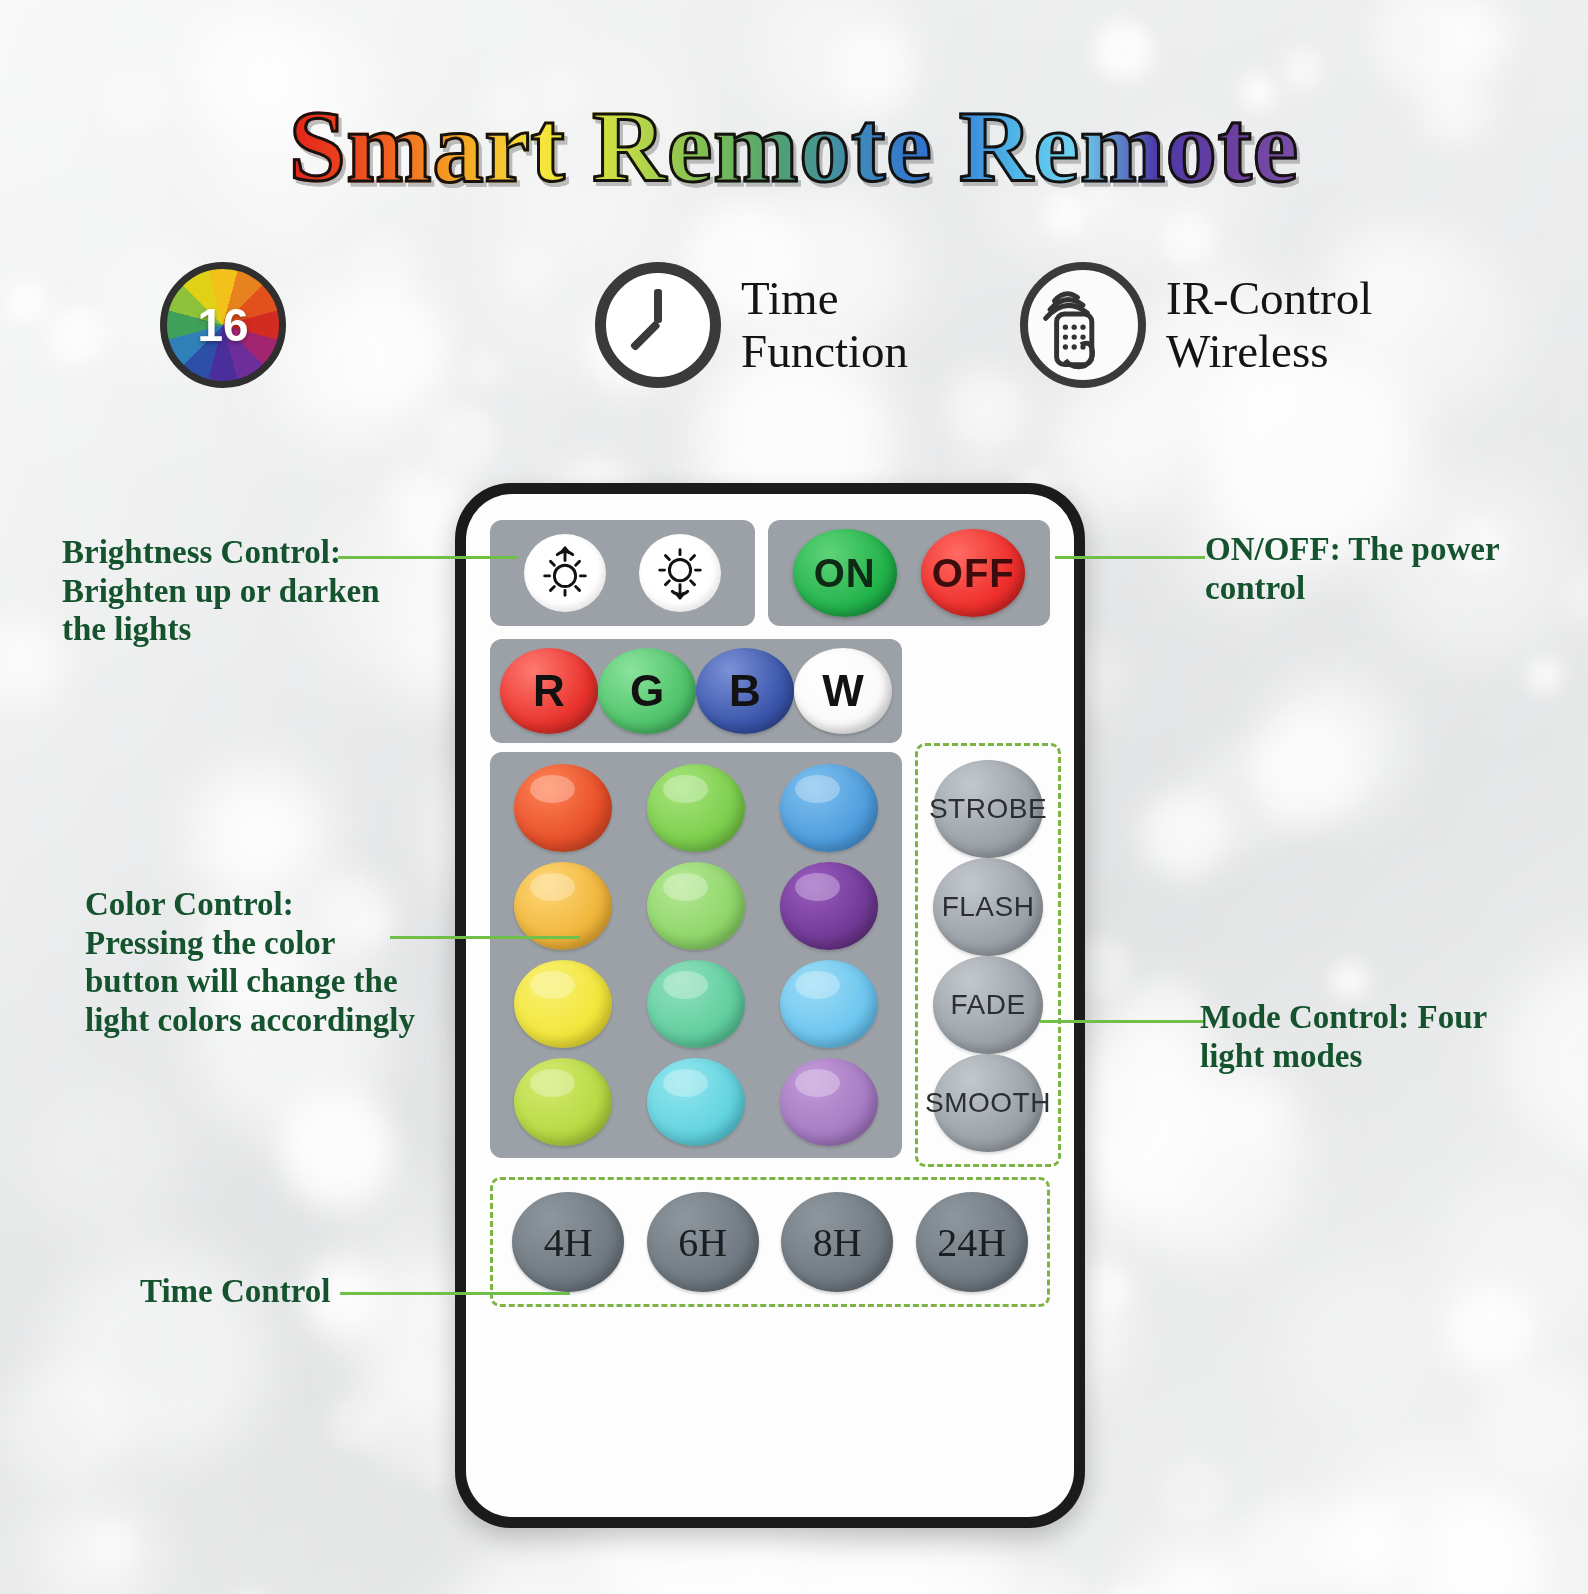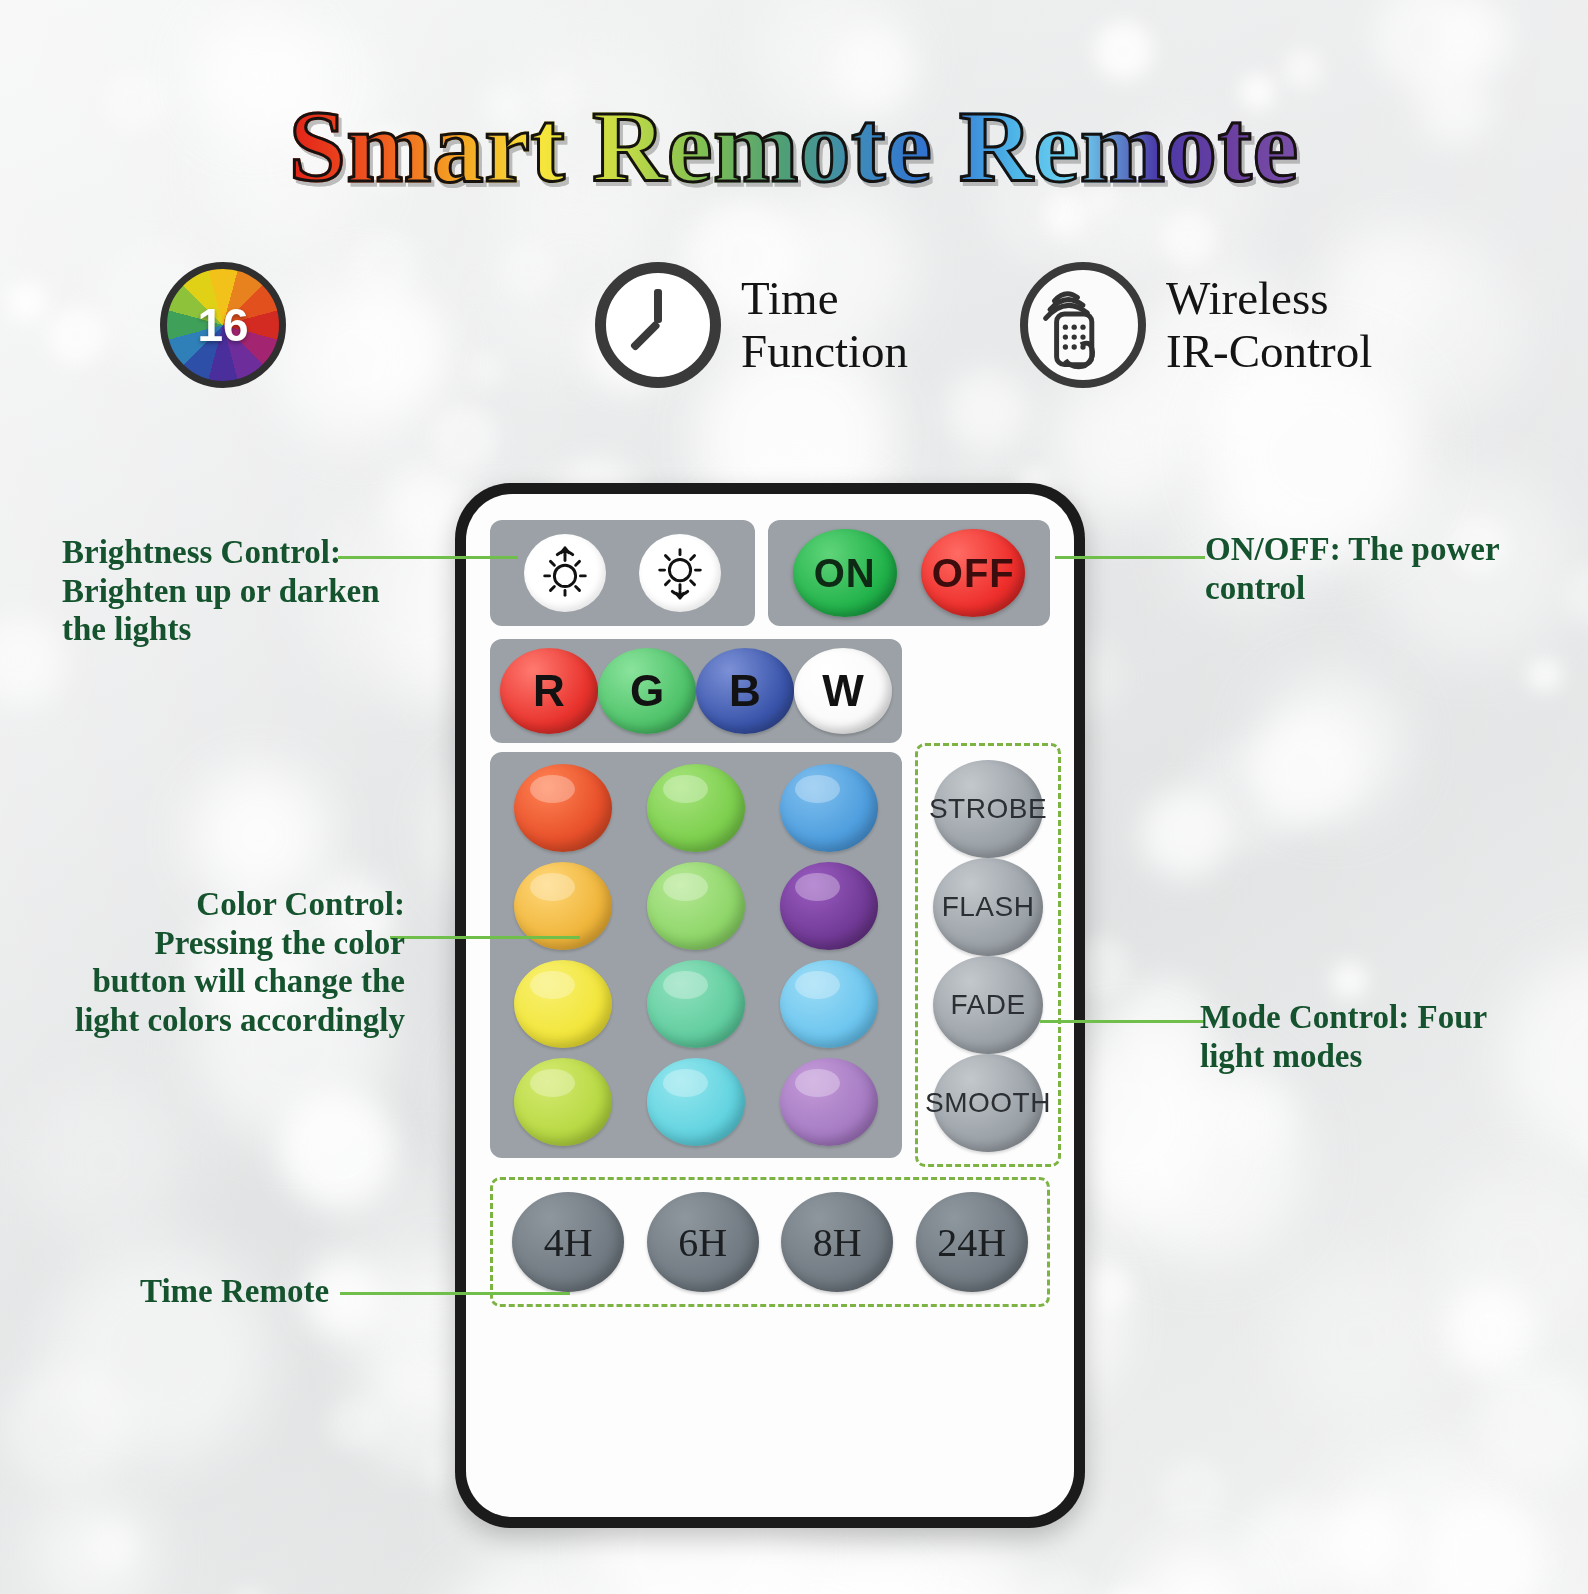--- a/index.html
+++ b/index.html
@@ -329,37 +329,37 @@
               <circle cx="50" cy="61" r="2.4"></circle>
             <circle cx="34" cy="70" r="2.4"></circle>
               <circle cx="42" cy="70" r="2.4"></circle>
               <circle cx="50" cy="70" r="2.4"></circle>
           </g>
           <path d="M48 68 q8 -4 10 3 q2 7 -2 12 q-3 5 -10 5 q-8 0 -12 -6" fill="none" stroke="#333" stroke-width="4.5" stroke-linejoin="round"></path>
         </svg>
       </div>
     </div>
     <div class="txt">
+      <div>IR-Control</div>
       <div>Wireless</div>
-      <div>IR-Control</div>
     </div>
   </div>
 </div>
 
 <div class="lead" style="left:338px;top:556px;width:180px;"></div>
 <div class="lead" style="left:1055px;top:556px;width:150px;"></div>
 <div class="lead" style="left:390px;top:936px;width:190px;"></div>
 <div class="lead" style="left:1040px;top:1020px;width:165px;"></div>
 <div class="lead" style="left:340px;top:1292px;width:230px;"></div>
 
 <div class="anno" style="left:62px;top:533px;width:350px;">Brightness Control: Brighten up or darken the lights</div>
 <div class="anno r" style="left:1205px;top:530px;width:330px;">ON/OFF: The power control</div>
-<div class="anno" style="left:75px;top:885px;width:330px;text-align:right;">Color Control: Pressing the color button will change the light colors accordingly</div>
+<div class="anno" style="left:85px;top:885px;width:330px;">Color Control: Pressing the color button will change the light colors accordingly</div>
 <div class="anno r" style="left:1200px;top:998px;width:330px;">Mode Control: Four light modes</div>
-<div class="anno" style="left:140px;top:1272px;width:300px;">Time Remote</div>
+<div class="anno" style="left:140px;top:1272px;width:300px;">Time Control</div>
 
 <div id="remote">
   <div id="face">
 
     <div id="toprow">
       <div class="panel" id="bright-panel">
         <div class="btn wbtn">
           <svg width="58" height="58" viewBox="0 0 60 60">
             <circle cx="30" cy="33" r="11" fill="none" stroke="#111" stroke-width="3"></circle>
             <g stroke="#111" stroke-width="3" stroke-linecap="round">

